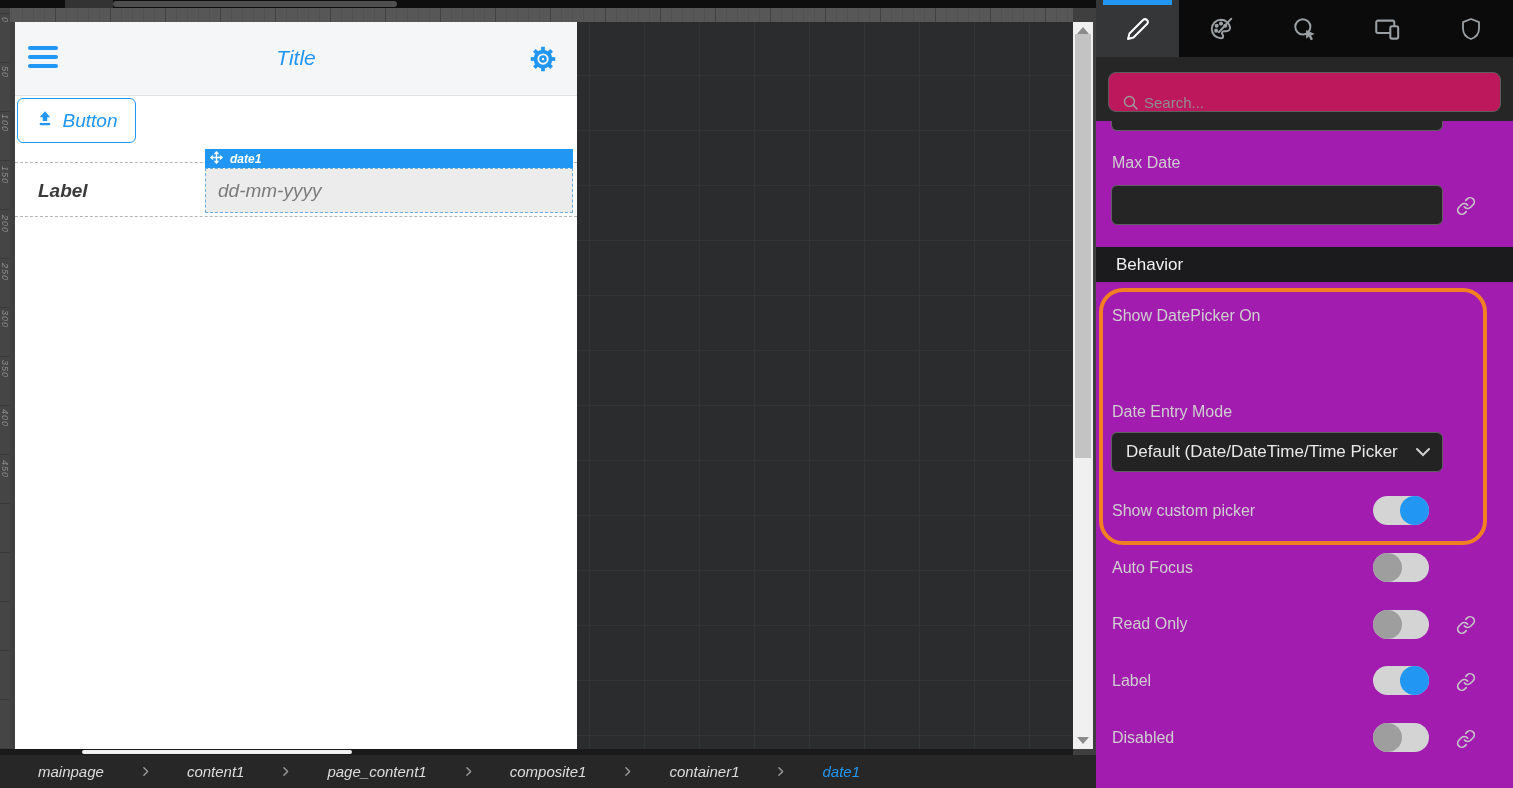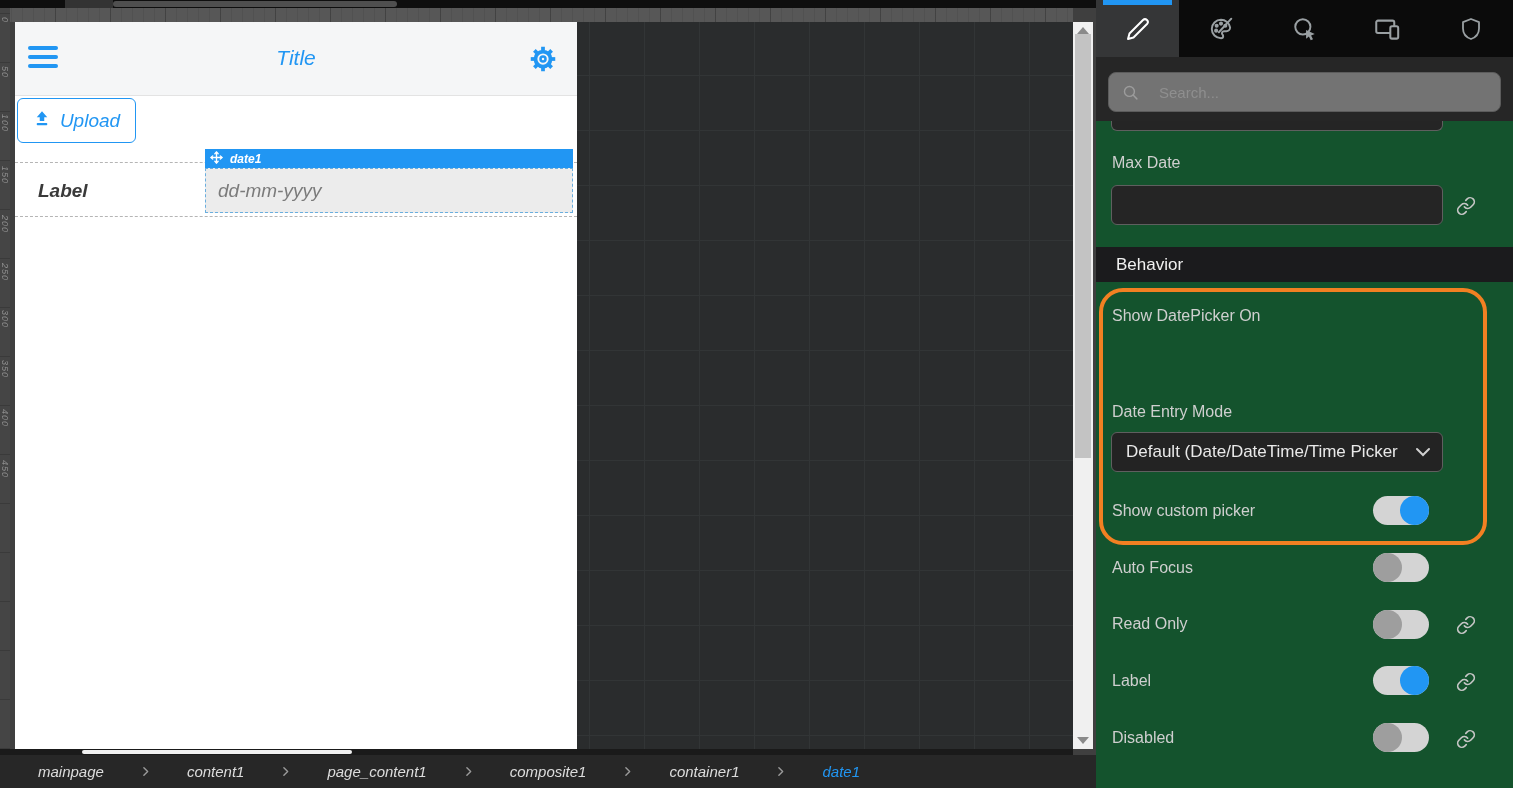--- a/index.html
+++ b/index.html
@@ -66,27 +66,27 @@
   .breadcrumb svg { display:block; }
 
   
   .panel { position:absolute; left:1096px; top:0; width:417px; height:788px; background:#3b3d3e; }
   .tabbar { position:absolute; left:0; top:0; width:417px; height:57px; background:#0b0b0b; display:flex; }
   .tab { position:relative; flex:1; display:flex; align-items:center; justify-content:center; cursor:pointer; }
   .tab.active { background:#353637; }
   .tab.active .tab-accent { position:absolute; left:7px; right:7px; top:0; height:5px; background:var(--accent,#2196f3); }
 
   .search-strip { position:absolute; left:0; top:57px; width:417px; height:64px; background:#262626; }
-  .search-box { position:absolute; left:12px; top:15px; width:393px; height:40px; background:#737373;
-    border:1px solid #5c5c5c; border-radius:8px; display:flex; align-items:center; gap:20px; padding-left:13px; }
+  .search-box { position:absolute; left:12px; top:15px; width:393px; height:40px; background:#be185d;
+    border:1px solid #5c5c5c; border-radius:8px; display:flex; align-items:flex-end; gap:5px; padding-left:13px; }
   .search-box input { background:transparent; border:none; outline:none; color:#cfcfcf; font-size:15px;
     width:330px; font-family:"Liberation Sans",sans-serif; }
   .search-box input::placeholder { color:#8f8f8f; }
 
-  .props { position:absolute; left:0; top:121px; width:417px; height:667px; background:#14532d; }
+  .props { position:absolute; left:0; top:121px; width:417px; height:667px; background:#a21caf; }
   .cut-input { position:absolute; left:15px; top:0; width:332px; height:10px; background:#252525;
     border:1px solid #5f5f5f; border-top:none; border-radius:0 0 6px 6px; }
   .flabel { position:absolute; left:16px; color:#cfcfcf; font-size:16px; }
   .dark-input { position:absolute; left:15px; width:332px; height:40px; background:#252525;
     border:1px solid #5f5f5f; border-radius:6px; color:#e9e9e9; font-size:17px; padding:0 14px;
     font-family:"Liberation Sans",sans-serif; outline:none; }
   .linkicon { position:absolute; left:360px; width:20px; height:20px; cursor:pointer; }
 
   .section-head { position:absolute; left:0; width:417px; height:35px; background:#1b1b1d;
     color:#f0f0f0; font-size:17px; display:flex; align-items:center; padding-left:20px; }
@@ -160,21 +160,21 @@
         </div>
       </div>
 
       <div class="upload-btn">
         <span>
           <svg width="18" height="18" viewBox="0 0 24 24" fill="#2196f3">
             <polygon points="12,3 19,11 15,11 15,16 9,16 9,11 5,11"></polygon>
             <rect x="5" y="18.5" width="14" height="3" rx="1"></rect>
           </svg>
         </span>
-        <span>Upload</span>
+        <span>Button</span>
       </div>
 
       <div class="label-row">
         <div class="lbl">Label</div>
       </div>
 
       <div class="date-widget">
         <div class="sel-bar">
           <span>
             <svg width="13" height="13" viewBox="0 0 24 24" fill="none" stroke="#fff" stroke-width="2.6" stroke-linecap="round" stroke-linejoin="round">

